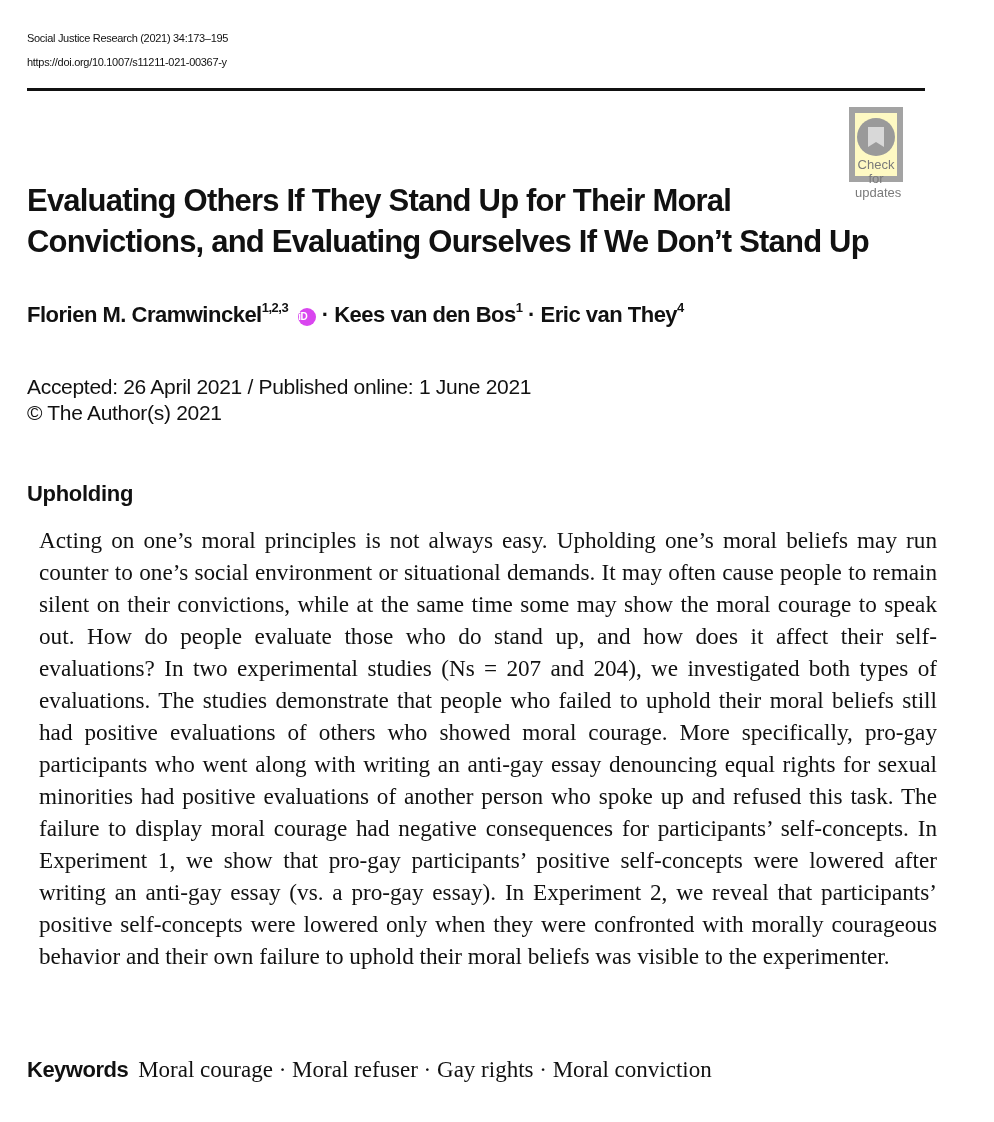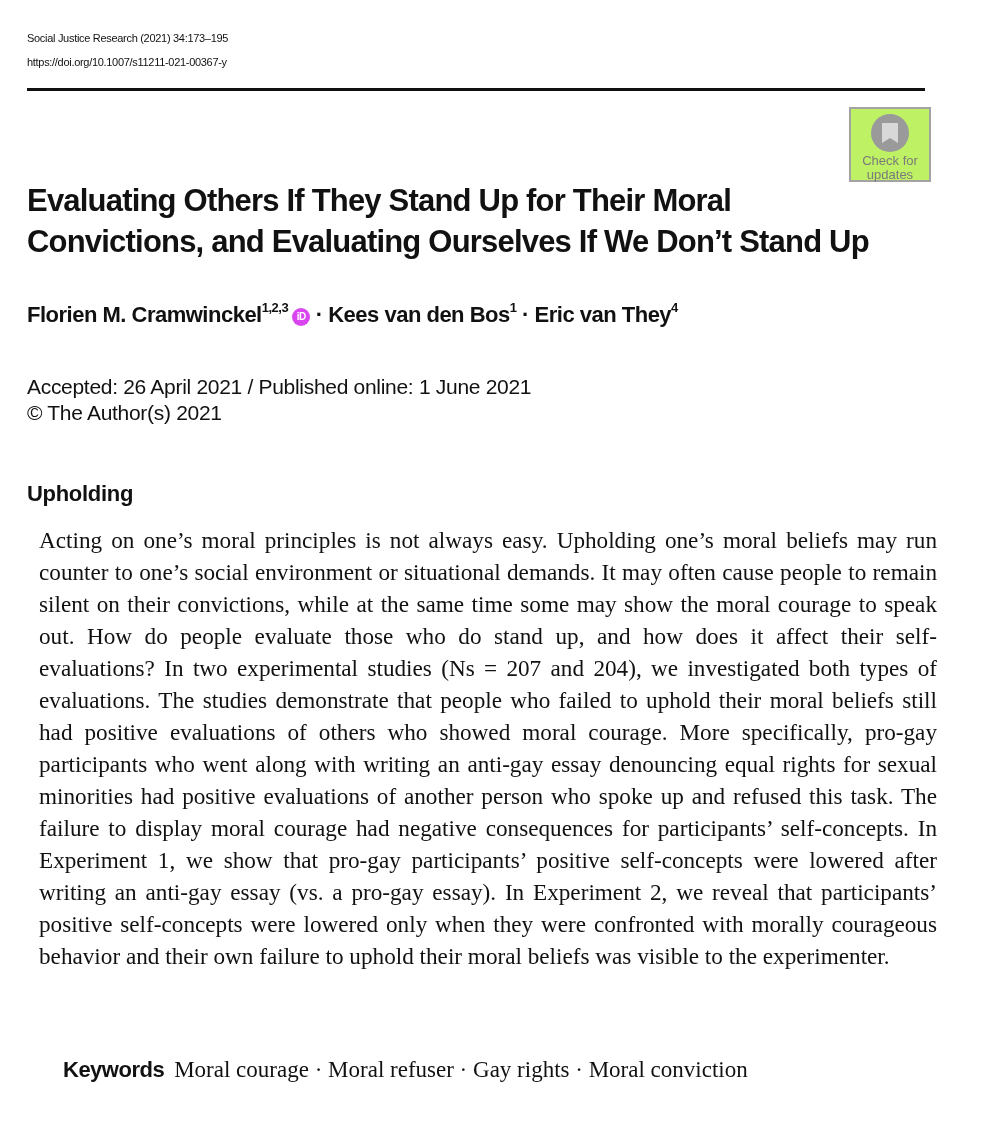--- a/index.html
+++ b/index.html
@@ -1,33 +1,33 @@
 <!DOCTYPE html>
 <html><head>
 <meta charset="utf-8">
 <style>
   html, body { margin:0; padding:0; background:#ffffff; }
   body { width:994px; height:1122px; position:relative; overflow:hidden; color:#111; }
   .sans { font-family: "Liberation Sans", "DejaVu Sans", sans-serif; }
   .serif { font-family: "Liberation Serif", "DejaVu Serif", serif; }
   #journal { position:absolute; left:27px; top:26px; font-size:11px; line-height:24px; letter-spacing:-0.3px; }
   #rule { position:absolute; left:27px; top:88px; width:898px; height:3px; background:#111; }
-  #crossmark { position:absolute; left:849px; top:107px; width:82px; height:75px; border:2px solid #a3a3a3; background:#bef264; box-sizing:border-box; text-align:center; }
+  #crossmark { position:absolute; left:849px; top:107px; width:54px; height:75px; border:6px solid #a3a3a3; background:#fef9c3; box-sizing:border-box; text-align:center; }
   #crossmark .circle { width:38px; height:38px; border-radius:50%; margin:5px auto 0; background:#9a9a9a; position:relative; }
   #crossmark .circle:after { content:""; position:absolute; left:11px; top:9px; width:16px; height:20px; background:#d8d8d8; clip-path: polygon(0 0,100% 0,100% 100%,50% 75%,0 100%); }
   #crossmark .cm-text { font-size:13px; line-height:14px; color:#7a7a7a; margin-top:2px; }
   #title { position:absolute; left:27px; top:180px; width:880px; font-size:31px; line-height:41px; font-weight:bold; letter-spacing:-0.8px; margin:0; }
   #authors { position:absolute; left:27px; top:300px; font-size:22px; font-weight:bold; letter-spacing:-0.5px; white-space:nowrap; }
   #authors sup { font-size:13px; vertical-align:10px; font-weight:bold;margin-top:6px; }
-  .orcid { display:inline-block; width:18px; height:18px; border-radius:50%; background:#d946ef; color:#fff; font-size:10px; line-height:18px; text-align:center; vertical-align:2px; margin-left:4px; font-weight:bold; }
+  .orcid { display:inline-block; width:18px; height:18px; border-radius:50%; background:#d946ef; color:#fff; font-size:10px; line-height:18px; vertical-align:2px; margin-left:10px; font-weight:bold; }
   #dates { position:absolute; left:27px; top:374px; font-size:21px; line-height:26px; letter-spacing:-0.3px; }
   #abstract-heading { position:absolute; left:27px; top:481px; font-size:22px; font-weight:bold; margin:0; letter-spacing:-0.3px; }
   #abstract-body { position:absolute; left:27px; top:512px; width:898px; font-size:23.2px; line-height:32px; text-align:justify; margin:12px; hyphens:auto; }
   #keywords { position:absolute; left:27px; top:1057px; font-size:23px; white-space:nowrap; }
-  #keywords .kw-label { font-size:22px; font-weight:bold; letter-spacing:-0.5px; margin-right:10px;margin-left:36px; }
+  #keywords .kw-label { font-size:22px; font-weight:bold; letter-spacing:-0.5px; margin-right:10px; }
 </style>
 </head>
 <body>
 
 <div id="journal" class="sans">
   <div>Social Justice Research (2021) 34:173–195</div>
   <div>https://doi.org/10.1007/s11211-021-00367-y</div>
 </div>
 <div id="rule"></div>
 

